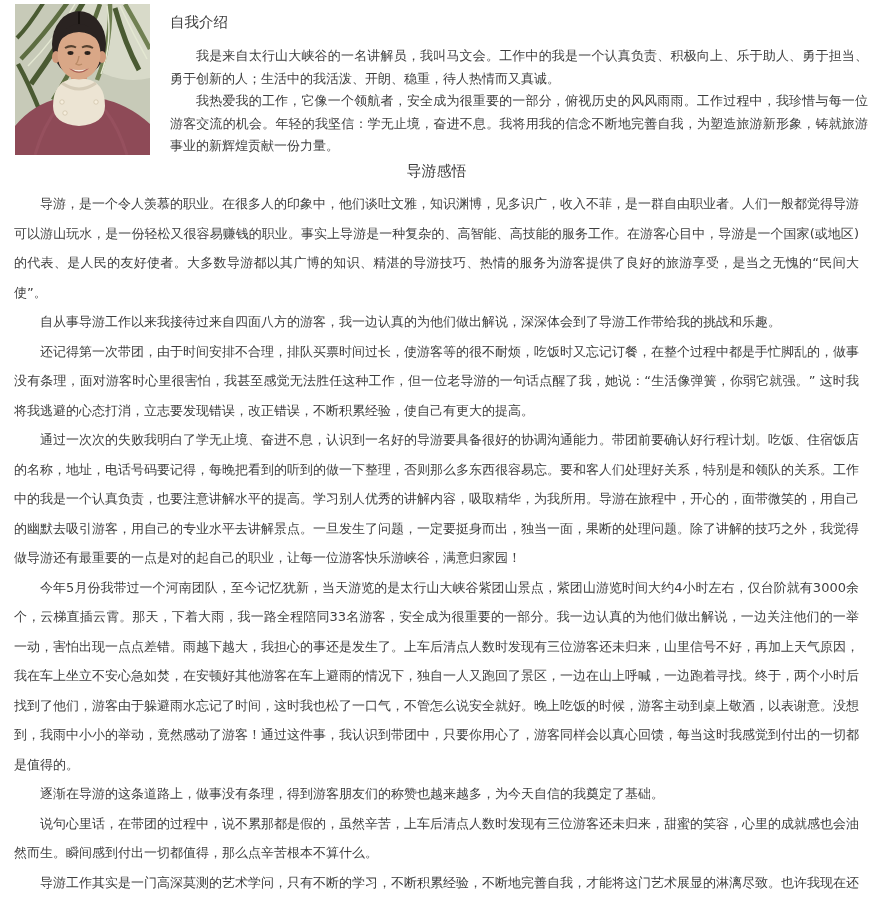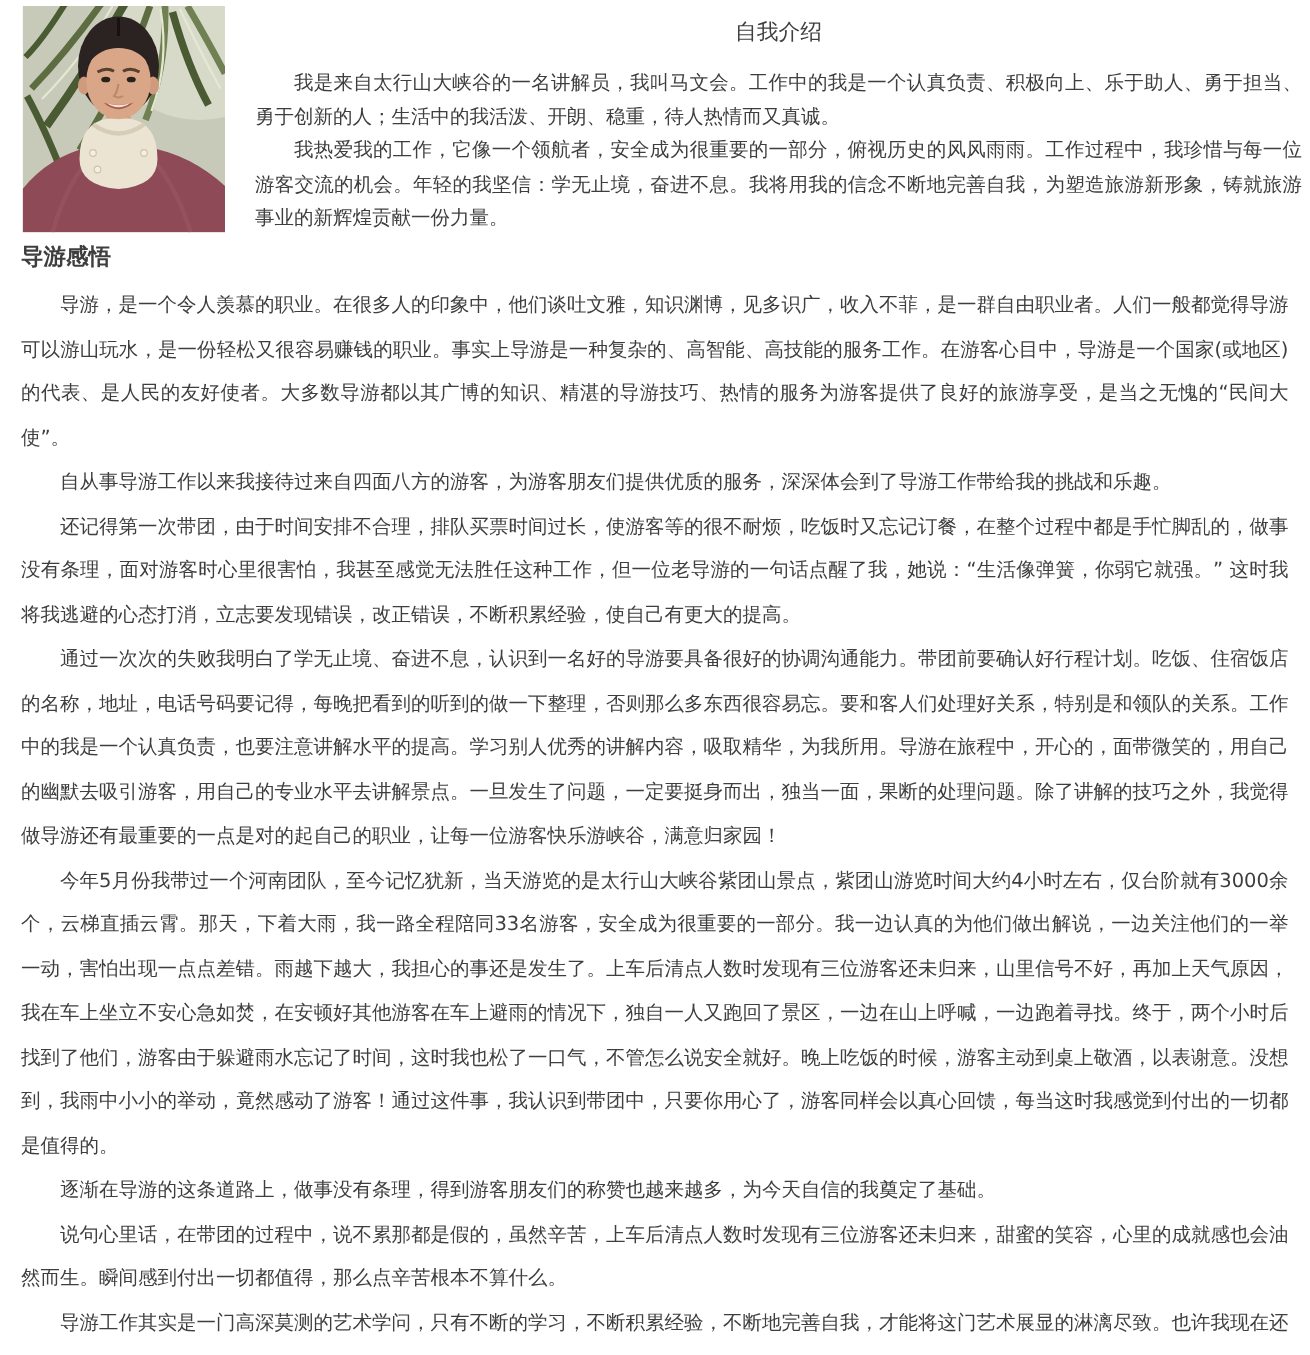--- a/index.html
+++ b/index.html
@@ -28,37 +28,37 @@
     width: 698px;
     font-size: 13px;
     line-height: 22.5px;
     text-align: justify;
   }
   .intro h2 {
     margin: 0 0 13px 0;
     font-size: 14.5px;
     font-weight: 400;
     line-height: 20px;
-    text-align: center;
+    text-align: left;
   }
   .intro p { margin: 0; text-indent: 2em; }
   .reflection {
     position: absolute;
     left: 14px; top: 158px;
     width: 845px;
     font-size: 13px;
     line-height: 29.5px;
     text-align: justify;
   }
   .reflection h2 {
     margin: 0 0 5px 0;
     font-size: 15px;
-    font-weight: 700;
+    font-weight: 400;
     line-height: 26px;
-    text-align: left;
+    text-align: center;
   }
   .reflection p { margin: 0; text-indent: 2em; }
 </style>
 </head>
 <body>
 
 <div class="page" style="color: rgb(62, 62, 62);">
 
   <div class="photo">
     <svg width="135" height="151" viewBox="0 0 135 151">
@@ -109,21 +109,21 @@
 
   <section class="intro">
     <h2>自我介绍</h2>
     <p>我是来自太行山大峡谷的一名讲解员，我叫马文会。工作中的我是一个认真负责、积极向上、乐于助人、勇于担当、勇于创新的人；生活中的我活泼、开朗、稳重，待人热情而又真诚。</p>
     <p>我热爱我的工作，它像一个领航者，安全成为很重要的一部分，俯视历史的风风雨雨。工作过程中，我珍惜与每一位游客交流的机会。年轻的我坚信：学无止境，奋进不息。我将用我的信念不断地完善自我，为塑造旅游新形象，铸就旅游事业的新辉煌贡献一份力量。</p>
   </section>
 
   <section class="reflection">
     <h2>导游感悟</h2>
     <p>导游，是一个令人羡慕的职业。在很多人的印象中，他们谈吐文雅，知识渊博，见多识广，收入不菲，是一群自由职业者。人们一般都觉得导游可以游山玩水，是一份轻松又很容易赚钱的职业。事实上导游是一种复杂的、高智能、高技能的服务工作。在游客心目中，导游是一个国家(或地区)的代表、是人民的友好使者。大多数导游都以其广博的知识、精湛的导游技巧、热情的服务为游客提供了良好的旅游享受，是当之无愧的“民间大使”。</p>
-    <p>自从事导游工作以来我接待过来自四面八方的游客，为游客朋友们提供优质的服务，深深体会到了导游工作带给我的挑战和乐趣。</p>
+    <p>自从事导游工作以来我接待过来自四面八方的游客，我一边认真的为他们做出解说，深深体会到了导游工作带给我的挑战和乐趣。</p>
     <p>还记得第一次带团，由于时间安排不合理，排队买票时间过长，使游客等的很不耐烦，吃饭时又忘记订餐，在整个过程中都是手忙脚乱的，做事没有条理，面对游客时心里很害怕，我甚至感觉无法胜任这种工作，但一位老导游的一句话点醒了我，她说：“生活像弹簧，你弱它就强。” 这时我将我逃避的心态打消，立志要发现错误，改正错误，不断积累经验，使自己有更大的提高。</p>
     <p>通过一次次的失败我明白了学无止境、奋进不息，认识到一名好的导游要具备很好的协调沟通能力。带团前要确认好行程计划。吃饭、住宿饭店的名称，地址，电话号码要记得，每晚把看到的听到的做一下整理，否则那么多东西很容易忘。要和客人们处理好关系，特别是和领队的关系。工作中的我是一个认真负责，也要注意讲解水平的提高。学习别人优秀的讲解内容，吸取精华，为我所用。导游在旅程中，开心的，面带微笑的，用自己的幽默去吸引游客，用自己的专业水平去讲解景点。一旦发生了问题，一定要挺身而出，独当一面，果断的处理问题。除了讲解的技巧之外，我觉得做导游还有最重要的一点是对的起自己的职业，让每一位游客快乐游峡谷，满意归家园！</p>
     <p>今年5月份我带过一个河南团队，至今记忆犹新，当天游览的是太行山大峡谷紫团山景点，紫团山游览时间大约4小时左右，仅台阶就有3000余个，云梯直插云霄。那天，下着大雨，我一路全程陪同33名游客，安全成为很重要的一部分。我一边认真的为他们做出解说，一边关注他们的一举一动，害怕出现一点点差错。雨越下越大，我担心的事还是发生了。上车后清点人数时发现有三位游客还未归来，山里信号不好，再加上天气原因，我在车上坐立不安心急如焚，在安顿好其他游客在车上避雨的情况下，独自一人又跑回了景区，一边在山上呼喊，一边跑着寻找。终于，两个小时后找到了他们，游客由于躲避雨水忘记了时间，这时我也松了一口气，不管怎么说安全就好。晚上吃饭的时候，游客主动到桌上敬酒，以表谢意。没想到，我雨中小小的举动，竟然感动了游客！通过这件事，我认识到带团中，只要你用心了，游客同样会以真心回馈，每当这时我感觉到付出的一切都是值得的。</p>
     <p>逐渐在导游的这条道路上，做事没有条理，得到游客朋友们的称赞也越来越多，为今天自信的我奠定了基础。</p>
     <p>说句心里话，在带团的过程中，说不累那都是假的，虽然辛苦，上车后清点人数时发现有三位游客还未归来，甜蜜的笑容，心里的成就感也会油然而生。瞬间感到付出一切都值得，那么点辛苦根本不算什么。</p>
     <p>导游工作其实是一门高深莫测的艺术学问，只有不断的学习，不断积累经验，不断地完善自我，才能将这门艺术展显的淋漓尽致。也许我现在还做的不够好，离我的目标还很遥远，但是一种坚韧不拔，契而不舍的精神会陪我走到最后！在平凡的工作岗位中，保持一颗平和的心态，来面对工作中的各种挑战。我深信自己，经过不懈的努力，一定会成为一名优秀的导游，为游客朋友们提供优质的服务。</p>
   </section>
 
 </div>
 

